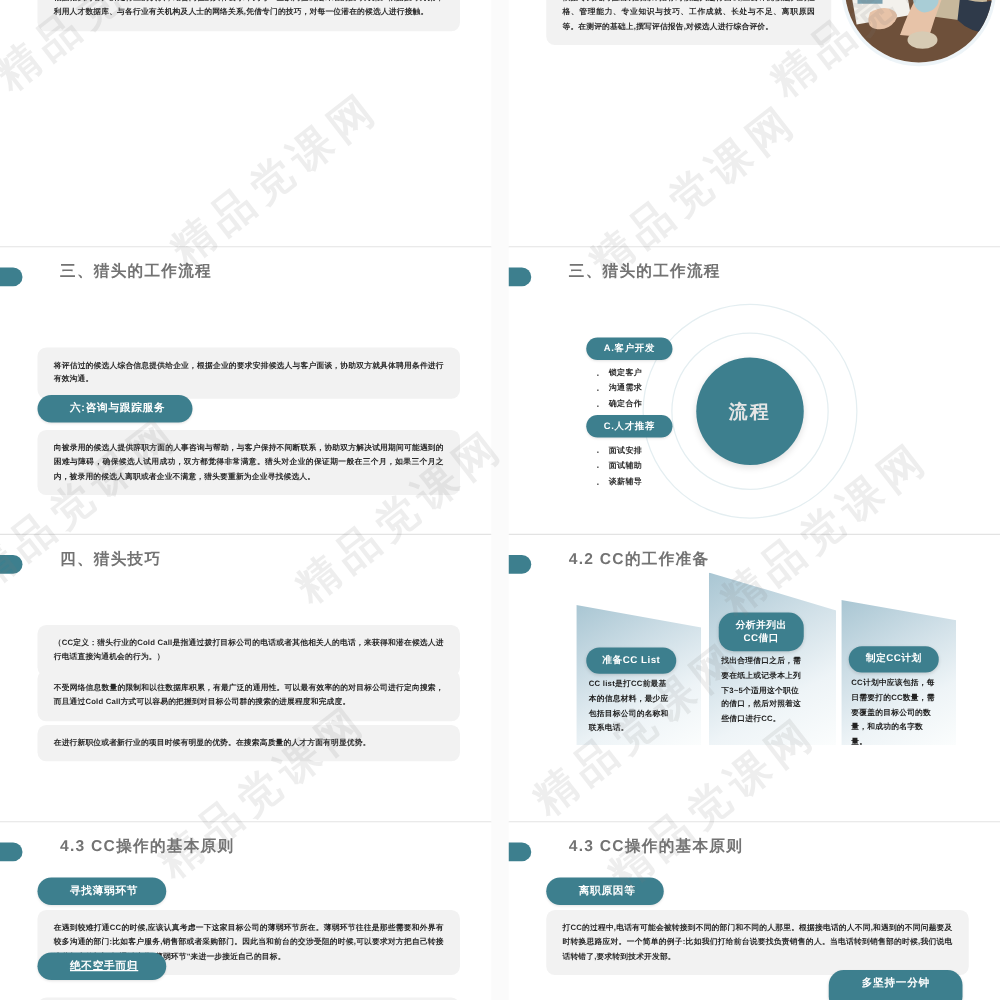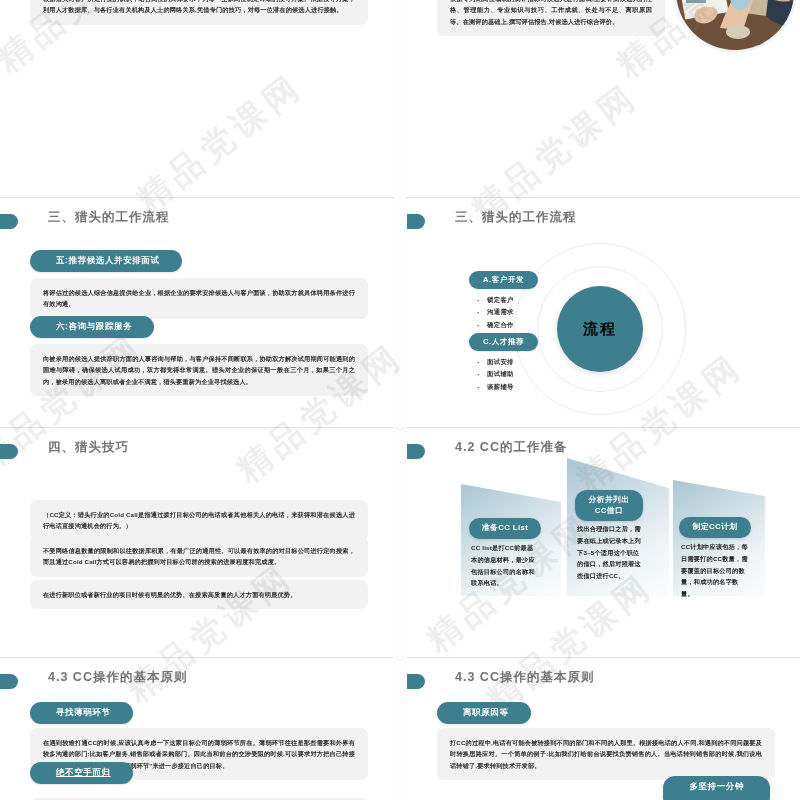--- a/index.html
+++ b/index.html
@@ -113,21 +113,21 @@
   }
   .ring.outer { width: 172px; height: 172px; left: 107px; top: 45px; }
   .ring.mid   { width: 126px; height: 126px; left: 130px; top: 68px; }
   .core {
     position: absolute;
     left: 150px; top: 88px;
     width: 86px; height: 86px;
     border-radius: 50%;
     background: #3d7f8e;
     display: flex; align-items: center; justify-content: center;
-    color: #000000; font-size: 15px; font-weight: bold; letter-spacing: 2px;
+    color: #e5e5e5; font-size: 15px; font-weight: bold; letter-spacing: 2px;
     box-shadow: 0 2px 6px rgba(0,0,0,.13);
   }
   .quad { position: absolute; }
   .quad .pill { padding: 4px 14px; font-size: 7.5px; border-radius: 10px; }
   .quad ul { list-style: none; margin-top: 5px; padding-left: 6px; }
   .quad li {
     font-size: 6.4px;
     font-weight: bold;
     color: #2b2b2b;
     line-height: 1.95;
@@ -247,21 +247,20 @@
             <path d="M58 60 q12 -4 16 4 q3 7 -4 12 q-9 5 -14 -3 q-4 -8 2 -13 z" fill="#a9cdd6"></path>
           </svg>
         </div>
       </div>
     </div>
 
     <div class="slide s3">
       <div class="slide-inner">
         <div class="head-pill"></div>
         <div class="head-title">三、猎头的工作流程</div>
-        <div class="pill p1">五:推荐候选人并安排面试</div>
         <div class="card c1">将评估过的候选人综合信息提供给企业，根据企业的要求安排候选人与客户面谈，协助双方就具体聘用条件进行有效沟通。</div>
         <div class="pill p2">六:咨询与跟踪服务</div>
         <div class="card c2">向被录用的候选人提供辞职方面的人事咨询与帮助，与客户保持不间断联系，协助双方解决试用期间可能遇到的困难与障碍，确保候选人试用成功，双方都觉得非常满意。猎头对企业的保证期一般在三个月，如果三个月之内，被录用的候选人离职或者企业不满意，猎头要重新为企业寻找候选人。</div>
       </div>
     </div>
 
     <div class="slide s4">
       <div class="slide-inner">
         <div class="head-pill"></div>
         <div class="head-title">三、猎头的工作流程</div>

